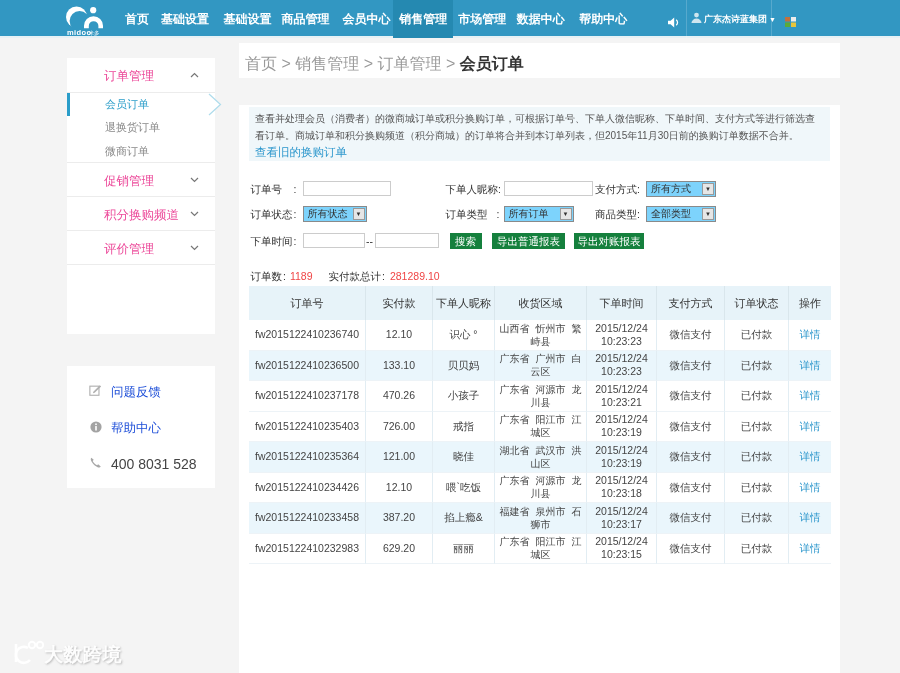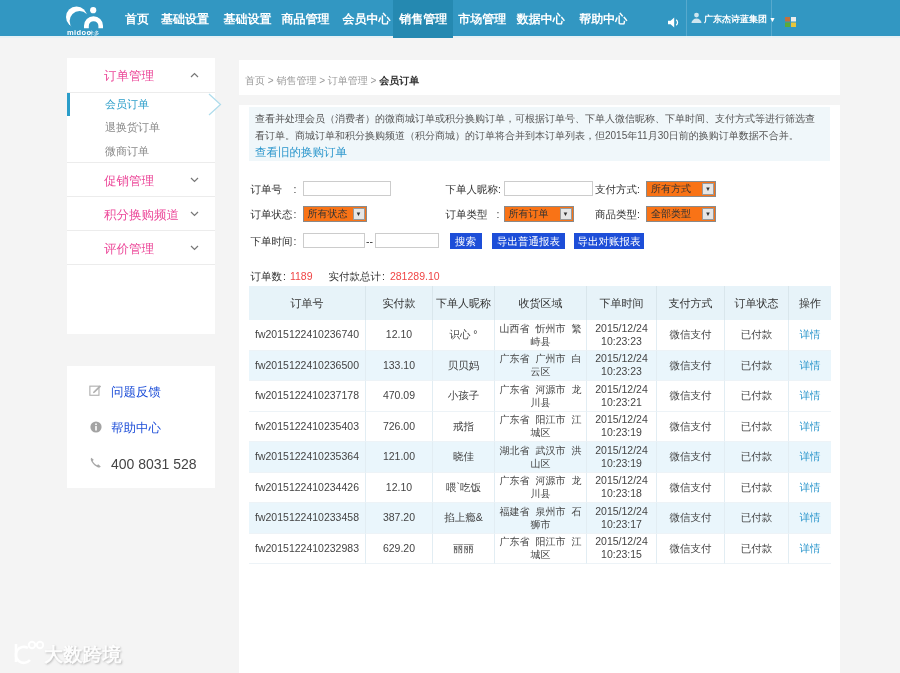--- a/index.html
+++ b/index.html
@@ -23,31 +23,31 @@
 .mhead svg { position:absolute; right:16px; top:14px; }
 .msub { position:relative; height:23.33px; line-height:23px; padding-left:38px; font-size:11px; color:#888; }
 .msub.active { color:#2a9dc9; }
 .msub.active .bar { position:absolute; left:0; top:0; width:3px; height:23px; background:#2a9dc9; }
 .side2 { position:absolute; left:67px; top:366px; width:148px; height:122px; background:#fff; padding-top:8px; }
 .s2item { display:flex; align-items:center; height:36px; padding-left:20px; font-size:12.5px; color:#1d4ed8; }
 .s2item .ic { width:17px; margin-right:7px; text-align:center; }
 .s2phone { font-size:14px; color:#444; }
 
 
-.crumb { position:absolute; left:239px; top:60px; width:601px; height:35px; background:#fff; line-height:42px; padding-left:6px; font-size:10px; color:#999; }
+.crumb { position:absolute; left:239px; top:43px; width:601px; height:35px; background:#fff; line-height:42px; padding-left:6px; font-size:16px; color:#999; }
 .crumb b { color:#333; }
 .main { position:absolute; left:239px; top:105px; width:601px; height:568px; background:#fff; }
 .infobox { position:absolute; left:10px; top:2px; width:581px; height:54px; background:#f0f7fa; padding:3px 6px 0 6px; font-size:10px; color:#555; line-height:17px; }
 .infobox a { color:#2b96cc; text-decoration:none; }
 
 .flabel { position:absolute; display:flex; justify-content:space-between; font-size:10.5px; color:#333; line-height:16px; white-space:nowrap; }
 .fin { position:absolute; height:15px; border:1px solid #ccc; background:#fff; }
-.fsel { position:absolute; height:16px; border:1px solid #8a8a8a; background:#f97316; font-size:10px; line-height:14px; padding-left:4px; color:#333; }
+.fsel { position:absolute; height:16px; border:1px solid #8a8a8a; background:#7dd3fc; font-size:10px; line-height:14px; padding-left:4px; color:#333; }
 .fsel .dd { position:absolute; right:1px; top:1px; width:12px; height:12px; background:#e6e6e6; border:1px solid #9a9a9a; font-size:6px; line-height:11px; text-align:center; color:#333; }
-.btn { position:absolute; height:16px; line-height:16px; background:#1d4ed8; color:#fff; font-size:10.5px; text-align:center; }
+.btn { position:absolute; height:16px; line-height:16px; background:#15803d; color:#fff; font-size:10.5px; text-align:center; }
 
 .stats { position:absolute; left:11.5px; top:164.5px; font-size:10.5px; color:#333; display:flex; }
 .stats em { font-style:normal; color:#f04545; }
 
 table.grid { position:absolute; left:10px; top:181px; width:582px; border-collapse:separate; border-spacing:0; table-layout:fixed; font-size:10.5px; color:#444; }
 table.grid th { background:#e7f3f9; height:34px; font-size:11px; font-weight:500; color:#333; border-right:1px solid #d9e6ec; }
 table.grid th:last-child { border-right:none; }
 table.grid td { height:30.5px; line-height:13px; text-align:center; border-right:1px solid #e2edf3; border-bottom:1px solid #edf3f7; padding:1px 3px; }
 table.grid td i { font-style:normal; display:inline-block; width:6px; }
 table.grid td:nth-child(4) { font-size:10px; }
@@ -247,21 +247,21 @@
           <td>133.10</td>
           <td>贝贝妈</td>
           <td>广东省<i></i>广州市<i></i>白云区</td>
           <td>2015/12/24 10:23:23</td>
           <td>微信支付</td>
           <td>已付款</td>
           <td><a>详情</a></td>
         </tr>
     <tr>
           <td>fw2015122410237178</td>
-          <td>470.09</td>
+          <td>470.26</td>
           <td>小孩子</td>
           <td>广东省<i></i>河源市<i></i>龙川县</td>
           <td>2015/12/24 10:23:21</td>
           <td>微信支付</td>
           <td>已付款</td>
           <td><a>详情</a></td>
         </tr>
     <tr>
           <td>fw2015122410235403</td>
           <td>726.00</td>

